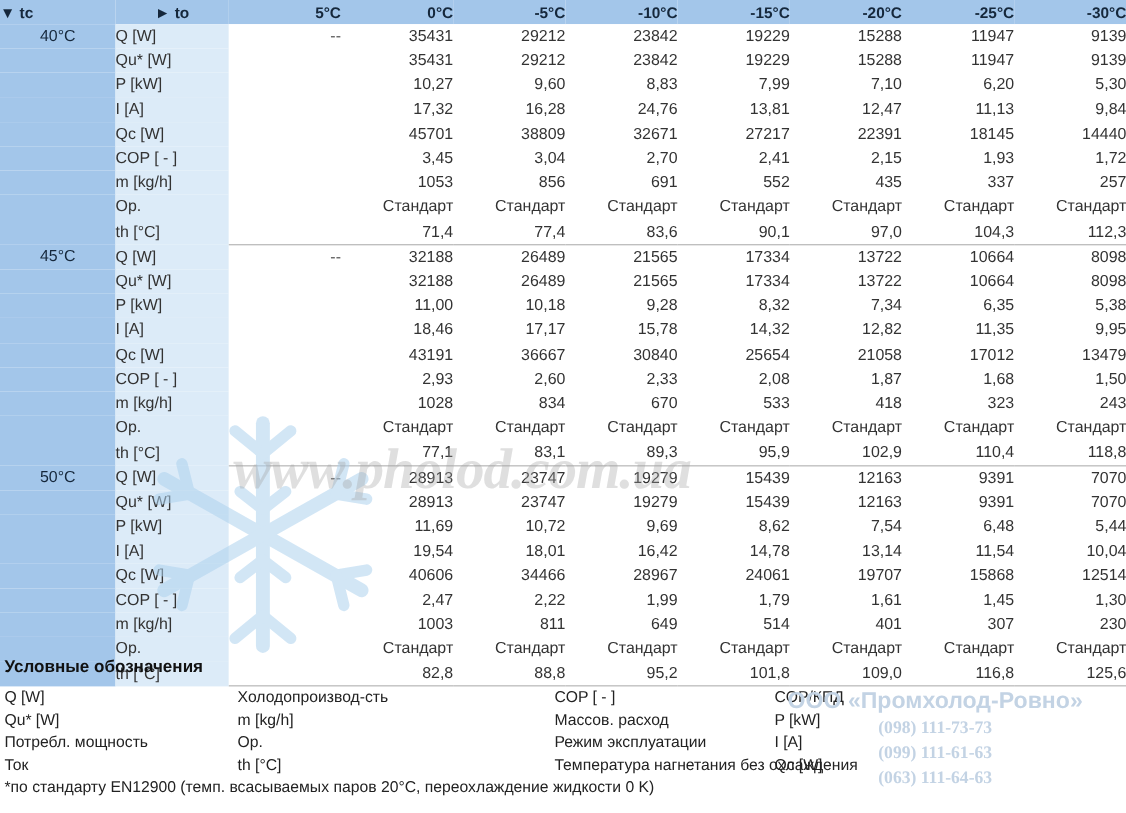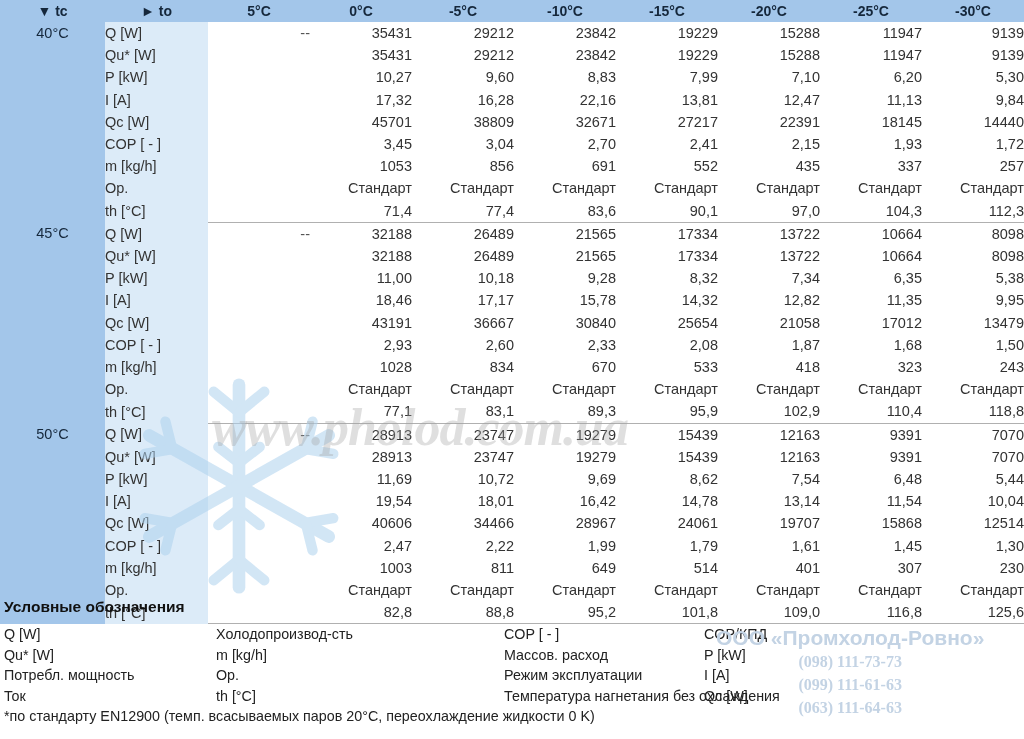--- a/index.html
+++ b/index.html
@@ -75,23 +75,23 @@
   }
   
   #perf-table thead th {
     background: #a3c6ea;
     font-weight: bold;
     font-size: 14px;
     color: #15273b;
     height: 22px;
     line-height: 22px;
   }
-  th.h-tc { text-align: center; }
+  th.h-tc { text-align: left; }
   th.h-to { text-align: center; }
-  th.h-temp { text-align: center; padding-right: 10px; }
+  th.h-temp { text-align: right; padding-right: 10px; }
 
   
   td.c-tc {
     background: #a3c6ea;
     font-weight: bold;
     font-size: 14px;
     color: #15273b;
     text-align: center;
     vertical-align: top;
     padding-top: 1px;
@@ -216,21 +216,21 @@
         <td class="c-val">7,10</td>
         <td class="c-val">6,20</td>
         <td class="c-val">5,30</td>
       </tr>
       <tr>
         <td class="c-tc"></td>
         <td class="c-to">I [A]</td>
         <td class="c-val"></td>
         <td class="c-val">17,32</td>
         <td class="c-val">16,28</td>
-        <td class="c-val">22,16</td>
+        <td class="c-val">24,76</td>
         <td class="c-val">13,81</td>
         <td class="c-val">12,47</td>
         <td class="c-val">11,13</td>
         <td class="c-val">9,84</td>
       </tr>
       <tr>
         <td class="c-tc"></td>
         <td class="c-to">Qc [W]</td>
         <td class="c-val"></td>
         <td class="c-val">45701</td>

